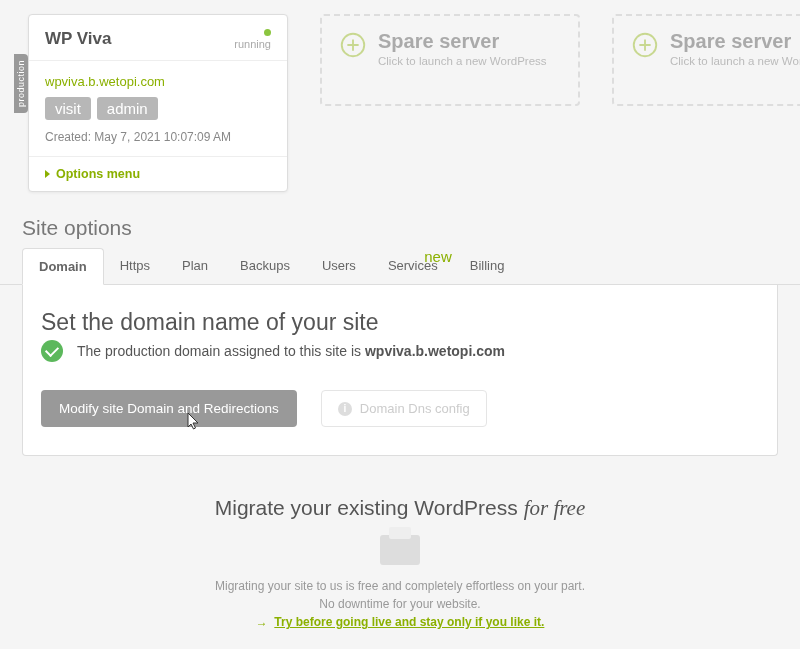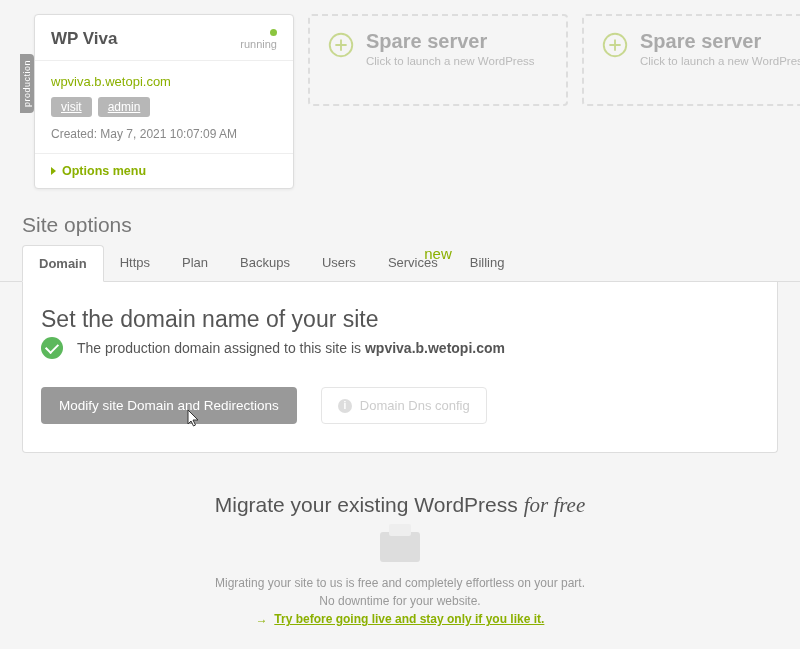--- a/index.html
+++ b/index.html
@@ -1,37 +1,37 @@
 <!DOCTYPE html>
 <html><head>
 <meta charset="utf-8">
 <style>
   * { box-sizing: border-box; margin: 0; padding: 0; }
   body { font-family: "Helvetica Neue", Arial, sans-serif; background: #f5f5f5; color: #444; font-size: 14px; width: 800px; }
-  .top-row { display: flex; gap: 14px; padding: 14px 0 14px 14px; align-items: stretch; margin-left: 6px; }
+  .top-row { display: flex; gap: 32px; padding: 14px 0 14px 14px; align-items: stretch; }
   .prod-wrap { position: relative; display: flex; }
   .prod-tab {
     writing-mode: vertical-rl; transform: rotate(180deg);
     background: #999; color: #fff; font-size: 9px; padding: 6px 2px;
     border-radius: 4px 0 0 4px; align-self: flex-start; margin-top: 40px;
     letter-spacing: 0.5px;
   }
   .prod-card {
     width: 260px; background: #fff; border: 1px solid #ddd; border-radius: 4px;
     box-shadow: 0 1px 3px rgba(0,0,0,.06);
   }
   .prod-head { display: flex; justify-content: space-between; align-items: flex-start; padding: 14px 16px 10px; border-bottom: 1px solid #eee; }
   .site-title { font-size: 17px; font-weight: 600; color: #555; }
   .status-wrap { display: flex; flex-direction: column; align-items: flex-end; gap: 2px; }
   .status-dot { width: 7px; height: 7px; border-radius: 50%; background: #8bc53f; }
   .status-txt { font-size: 11px; color: #aaa; }
   .prod-body { padding: 12px 16px; }
   .domain-link { color: #8bb000; font-size: 13px; text-decoration: none; display: inline-block; margin-bottom: 8px; }
   .btns { display: flex; gap: 6px; margin-bottom: 10px; }
-  .pill { background: #b7b7b7; color: #fff; font-size: 12px; padding: 3px 10px; border-radius: 3px; border: none; cursor: pointer; text-decoration: underline; }
+  .pill { background: #b7b7b7; color: #fff; font-size: 15px; padding: 3px 10px; border-radius: 3px; border: none; cursor: pointer; }
   .created { font-size: 12px; color: #888; }
   .prod-foot { border-top: 1px solid #eee; padding: 10px 16px; }
   .opt-menu { color: #8bb000; font-size: 12.5px; font-weight: 600; cursor: pointer; display: flex; align-items: center; gap: 6px; }
   .chevron { display:inline-block; width:0; height:0; border-top:4px solid transparent; border-bottom:4px solid transparent; border-left:5px solid #8bb000; }
   .spare {
     flex: 1; min-width: 260px; border: 2px dashed #ddd; border-radius: 4px;
     padding: 14px 16px; display: flex; gap: 10px; align-items: flex-start;
     cursor: pointer; height: 92px;
   }
   .spare-icon { width: 30px; height: 30px; flex-shrink: 0; }

